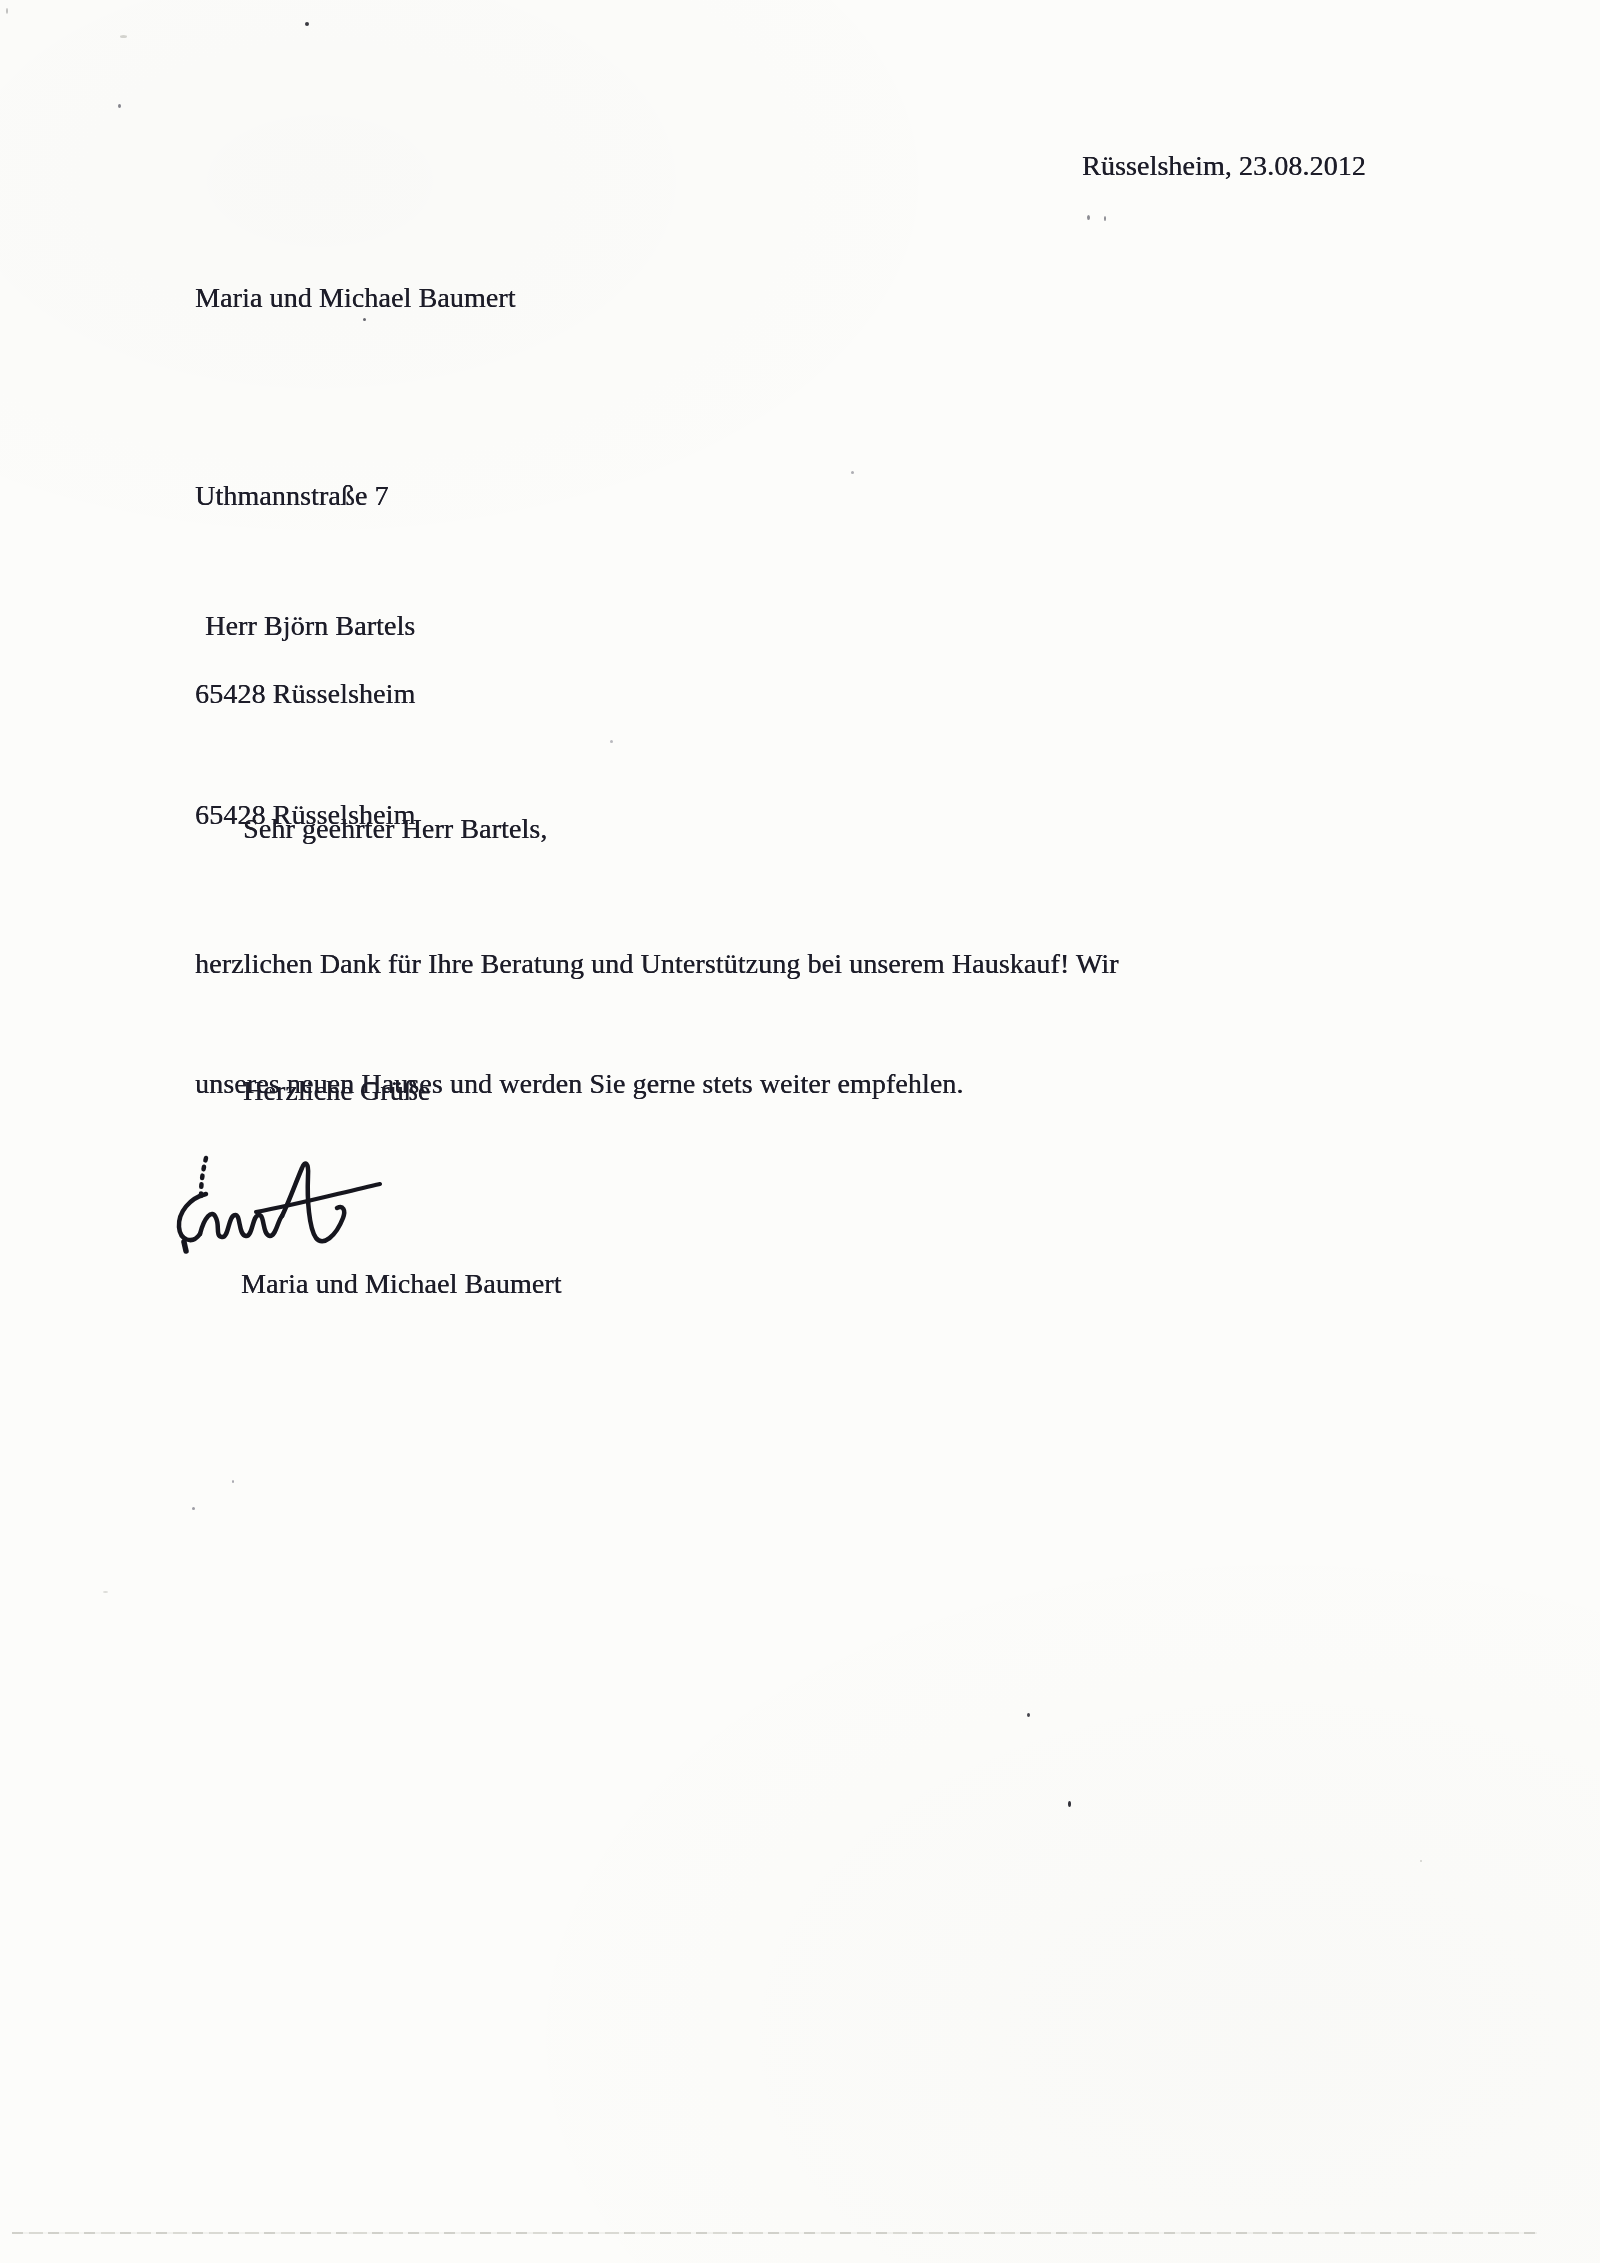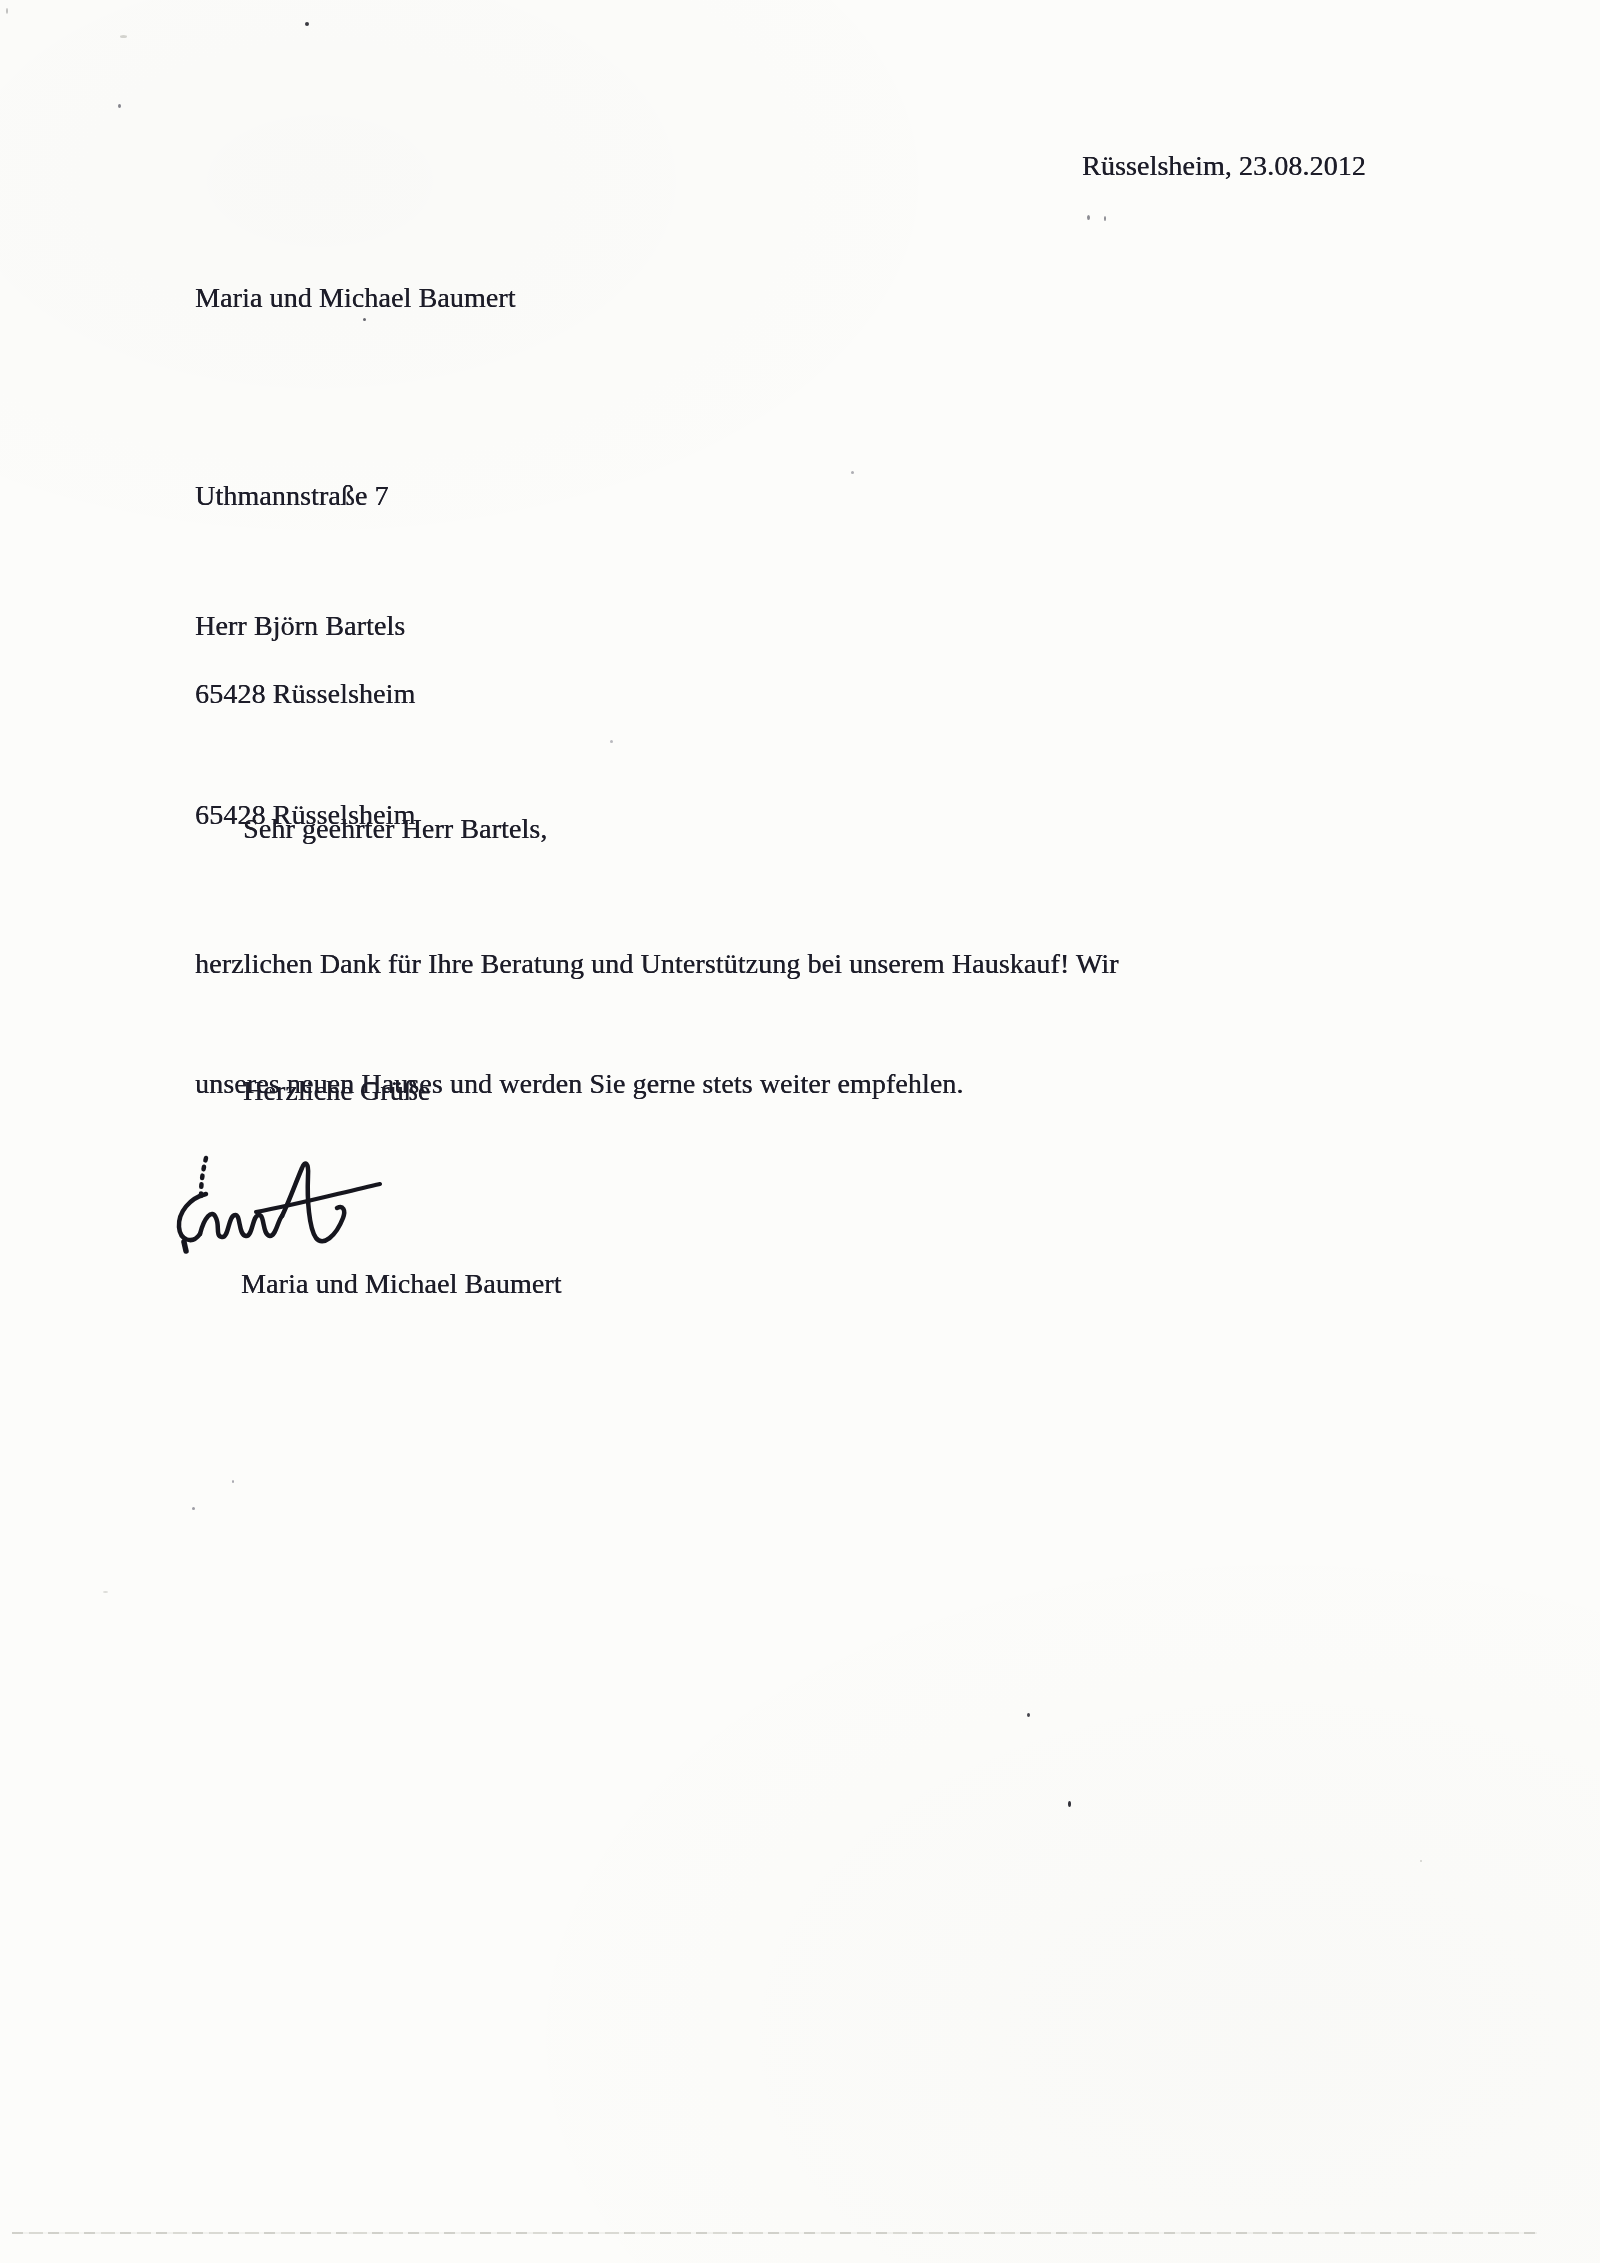--- a/index.html
+++ b/index.html
@@ -23,21 +23,21 @@
     text-shadow: 0.35px 0 0 currentColor;
     letter-spacing: 0.1px;
   }
   .block { line-height: 66px; }
   .recipient-block { line-height: 63px; }
   .body-block { line-height: 40px; }
   .single { line-height: 40px; margin-left: 48px; }
 
   .sender      { left: 195px; top: 133px; }
   .date        { left: 1082px; top: 133px; line-height: 66px; }
-  .recipient   { left: 195px; top: 468px; }
+  .recipient   { left: 195px; top: 468px; text-align: right; }
   .salutation  { left: 195px; top: 809px; }
   .bodytext    { left: 195px; top: 864px; }
   .closing     { left: 195px; top: 1071px; }
   .typed-name  { left: 193px; top: 1264px; }
 
   .signature {
     position: absolute;
     left: 160px;
     top: 1148px;
     width: 235px;

